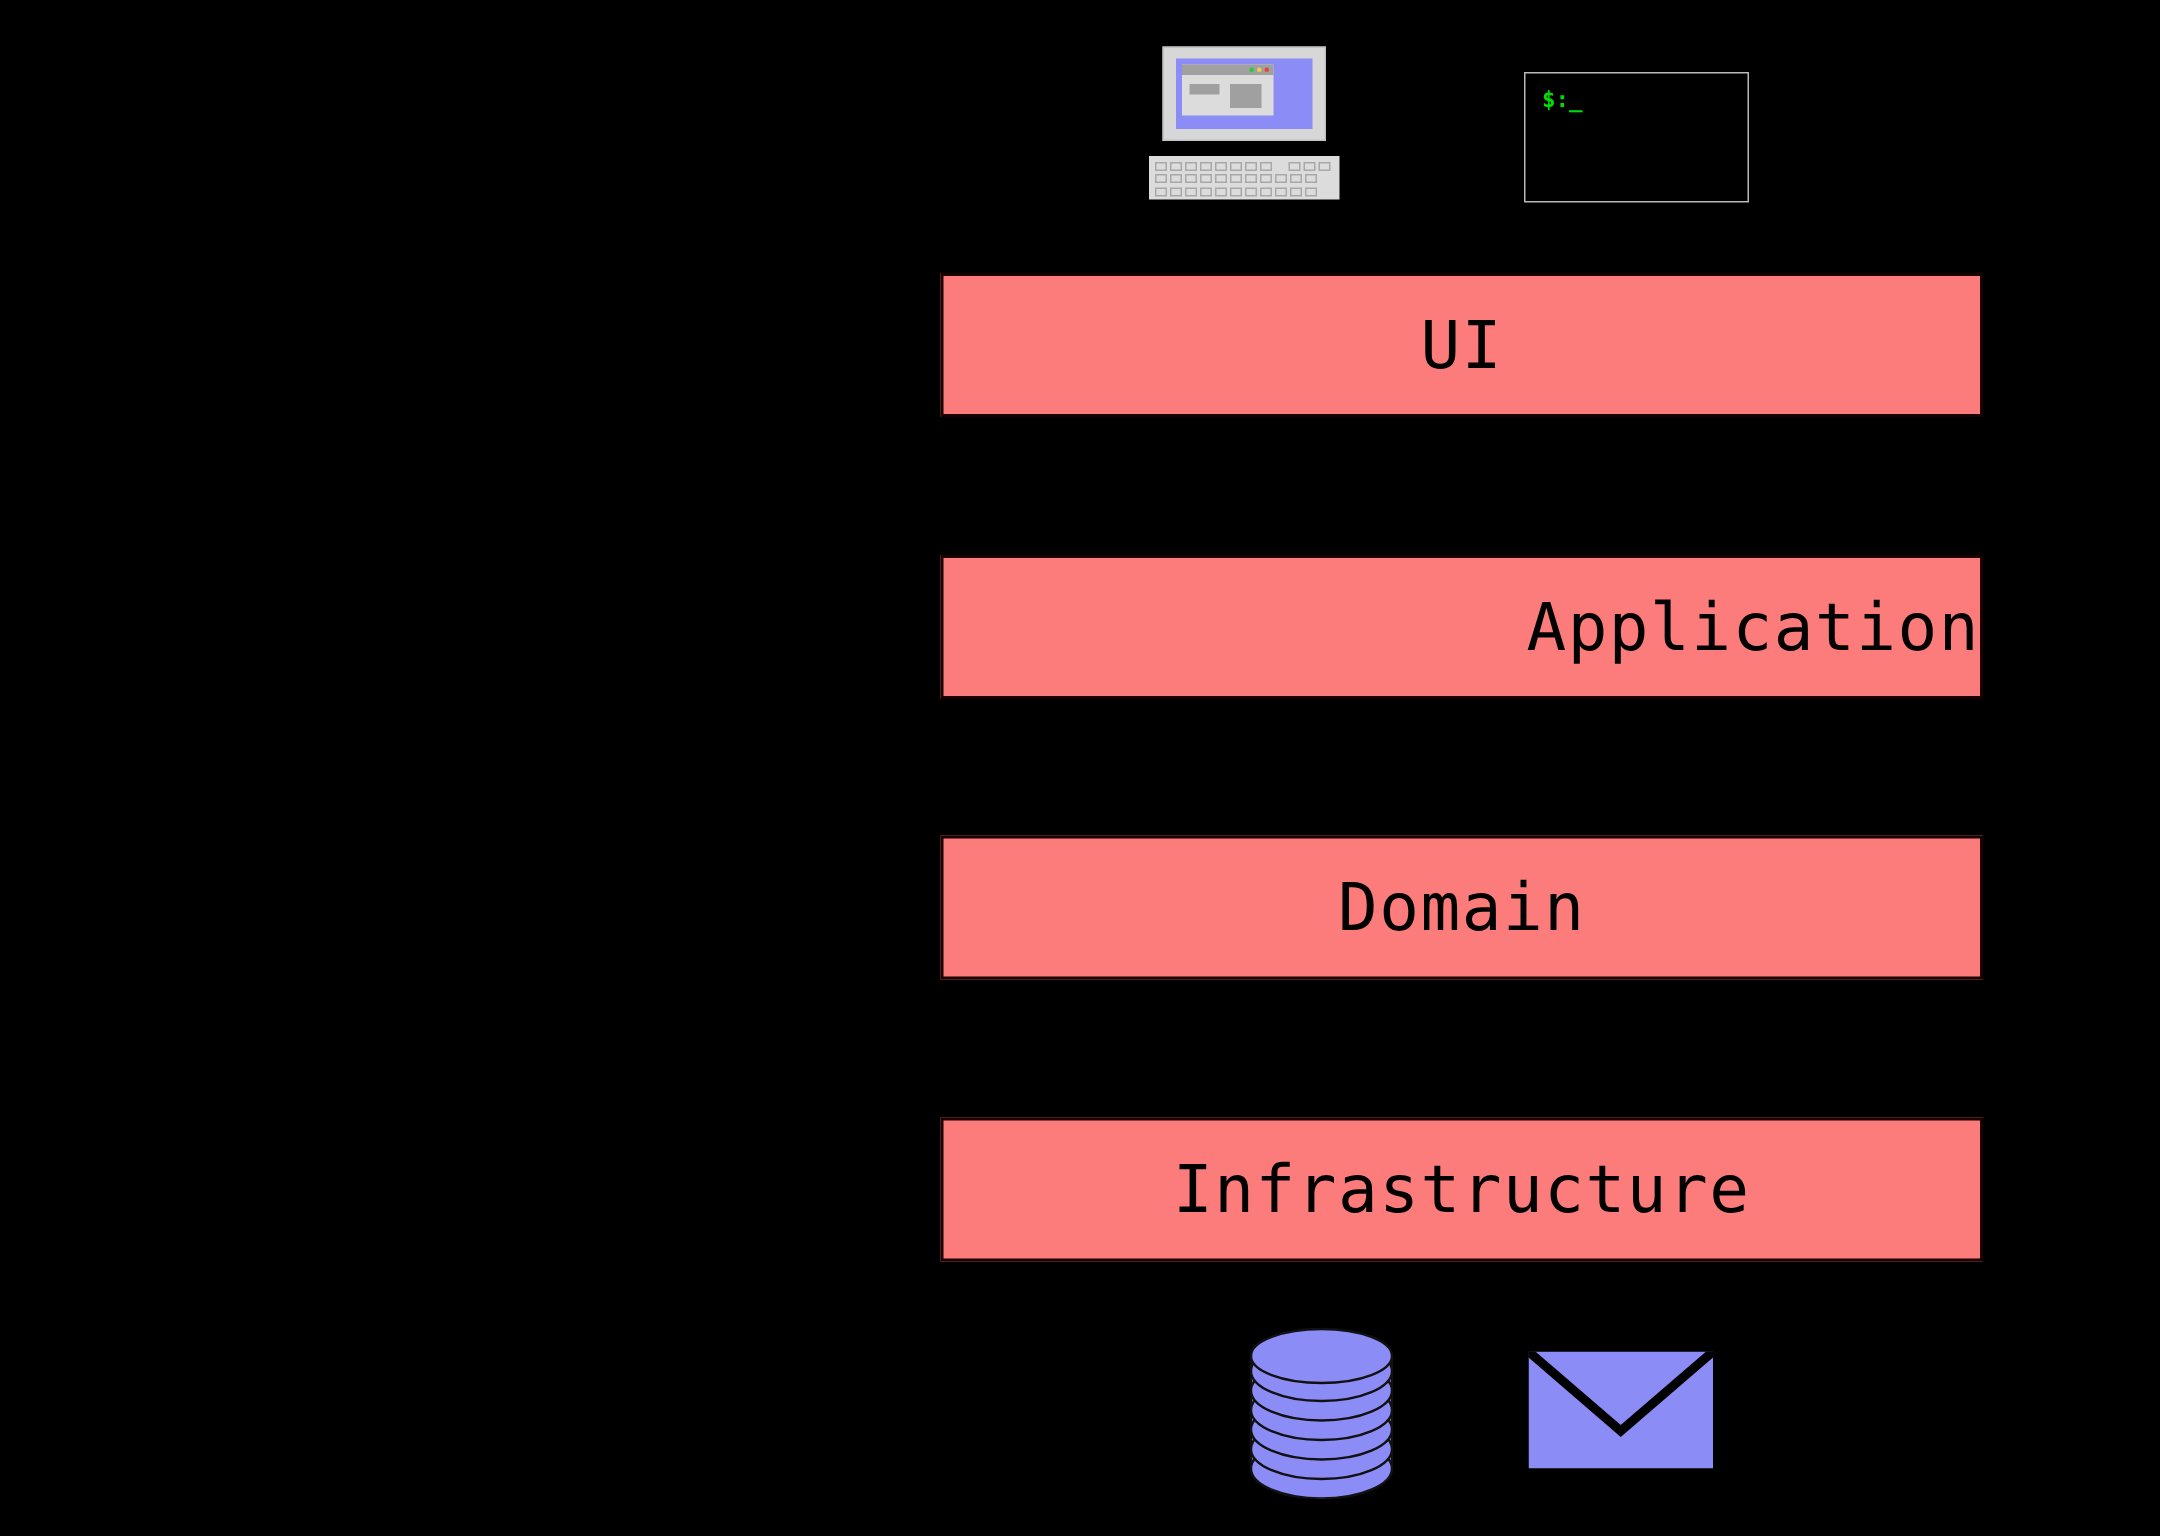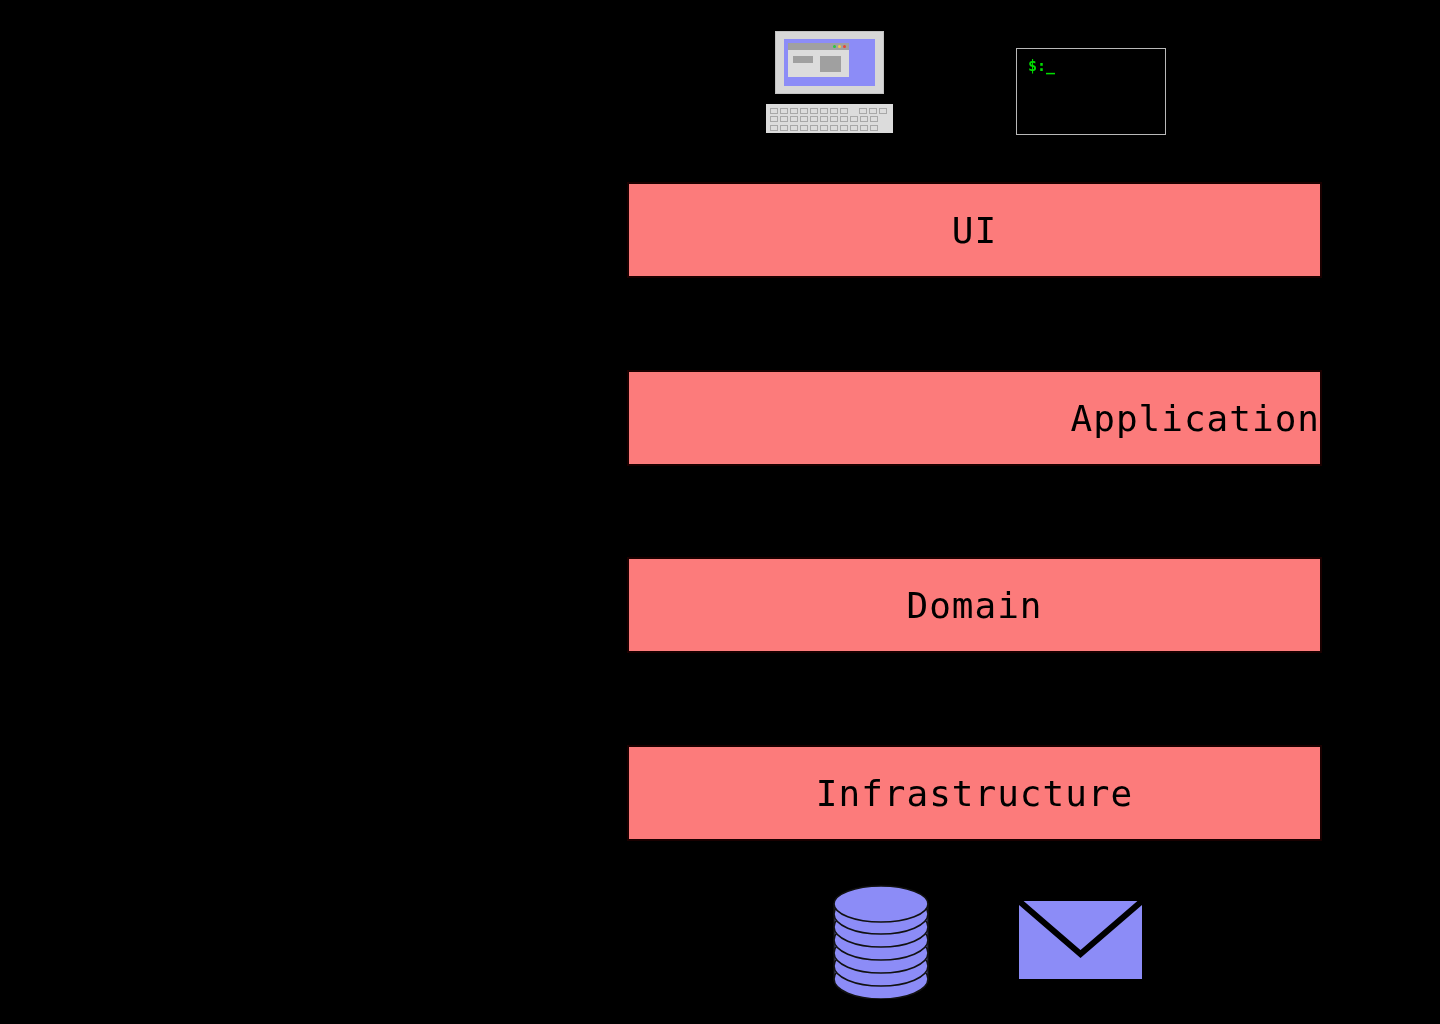--- a/index.html
+++ b/index.html
@@ -138,21 +138,21 @@
     height: 96px;
     background: #fc7b7b;
     border: 2px solid #1a0000;
     box-sizing: border-box;
     display: flex;
     align-items: center;
     justify-content: center;
   }
   .layer-label {
     font-family: "DejaVu Sans Mono", "Liberation Mono", monospace;
-    font-size: 36px;
+    font-size: 44px;
     color: #000000;
     letter-spacing: 1px;
     white-space: nowrap;
   }
   #layer-ui             { top: 182px; }
   #layer-application    { top: 370px; justify-content: flex-end; }
   #layer-domain         { top: 557px; }
   #layer-infrastructure { top: 745px; }
 
   

